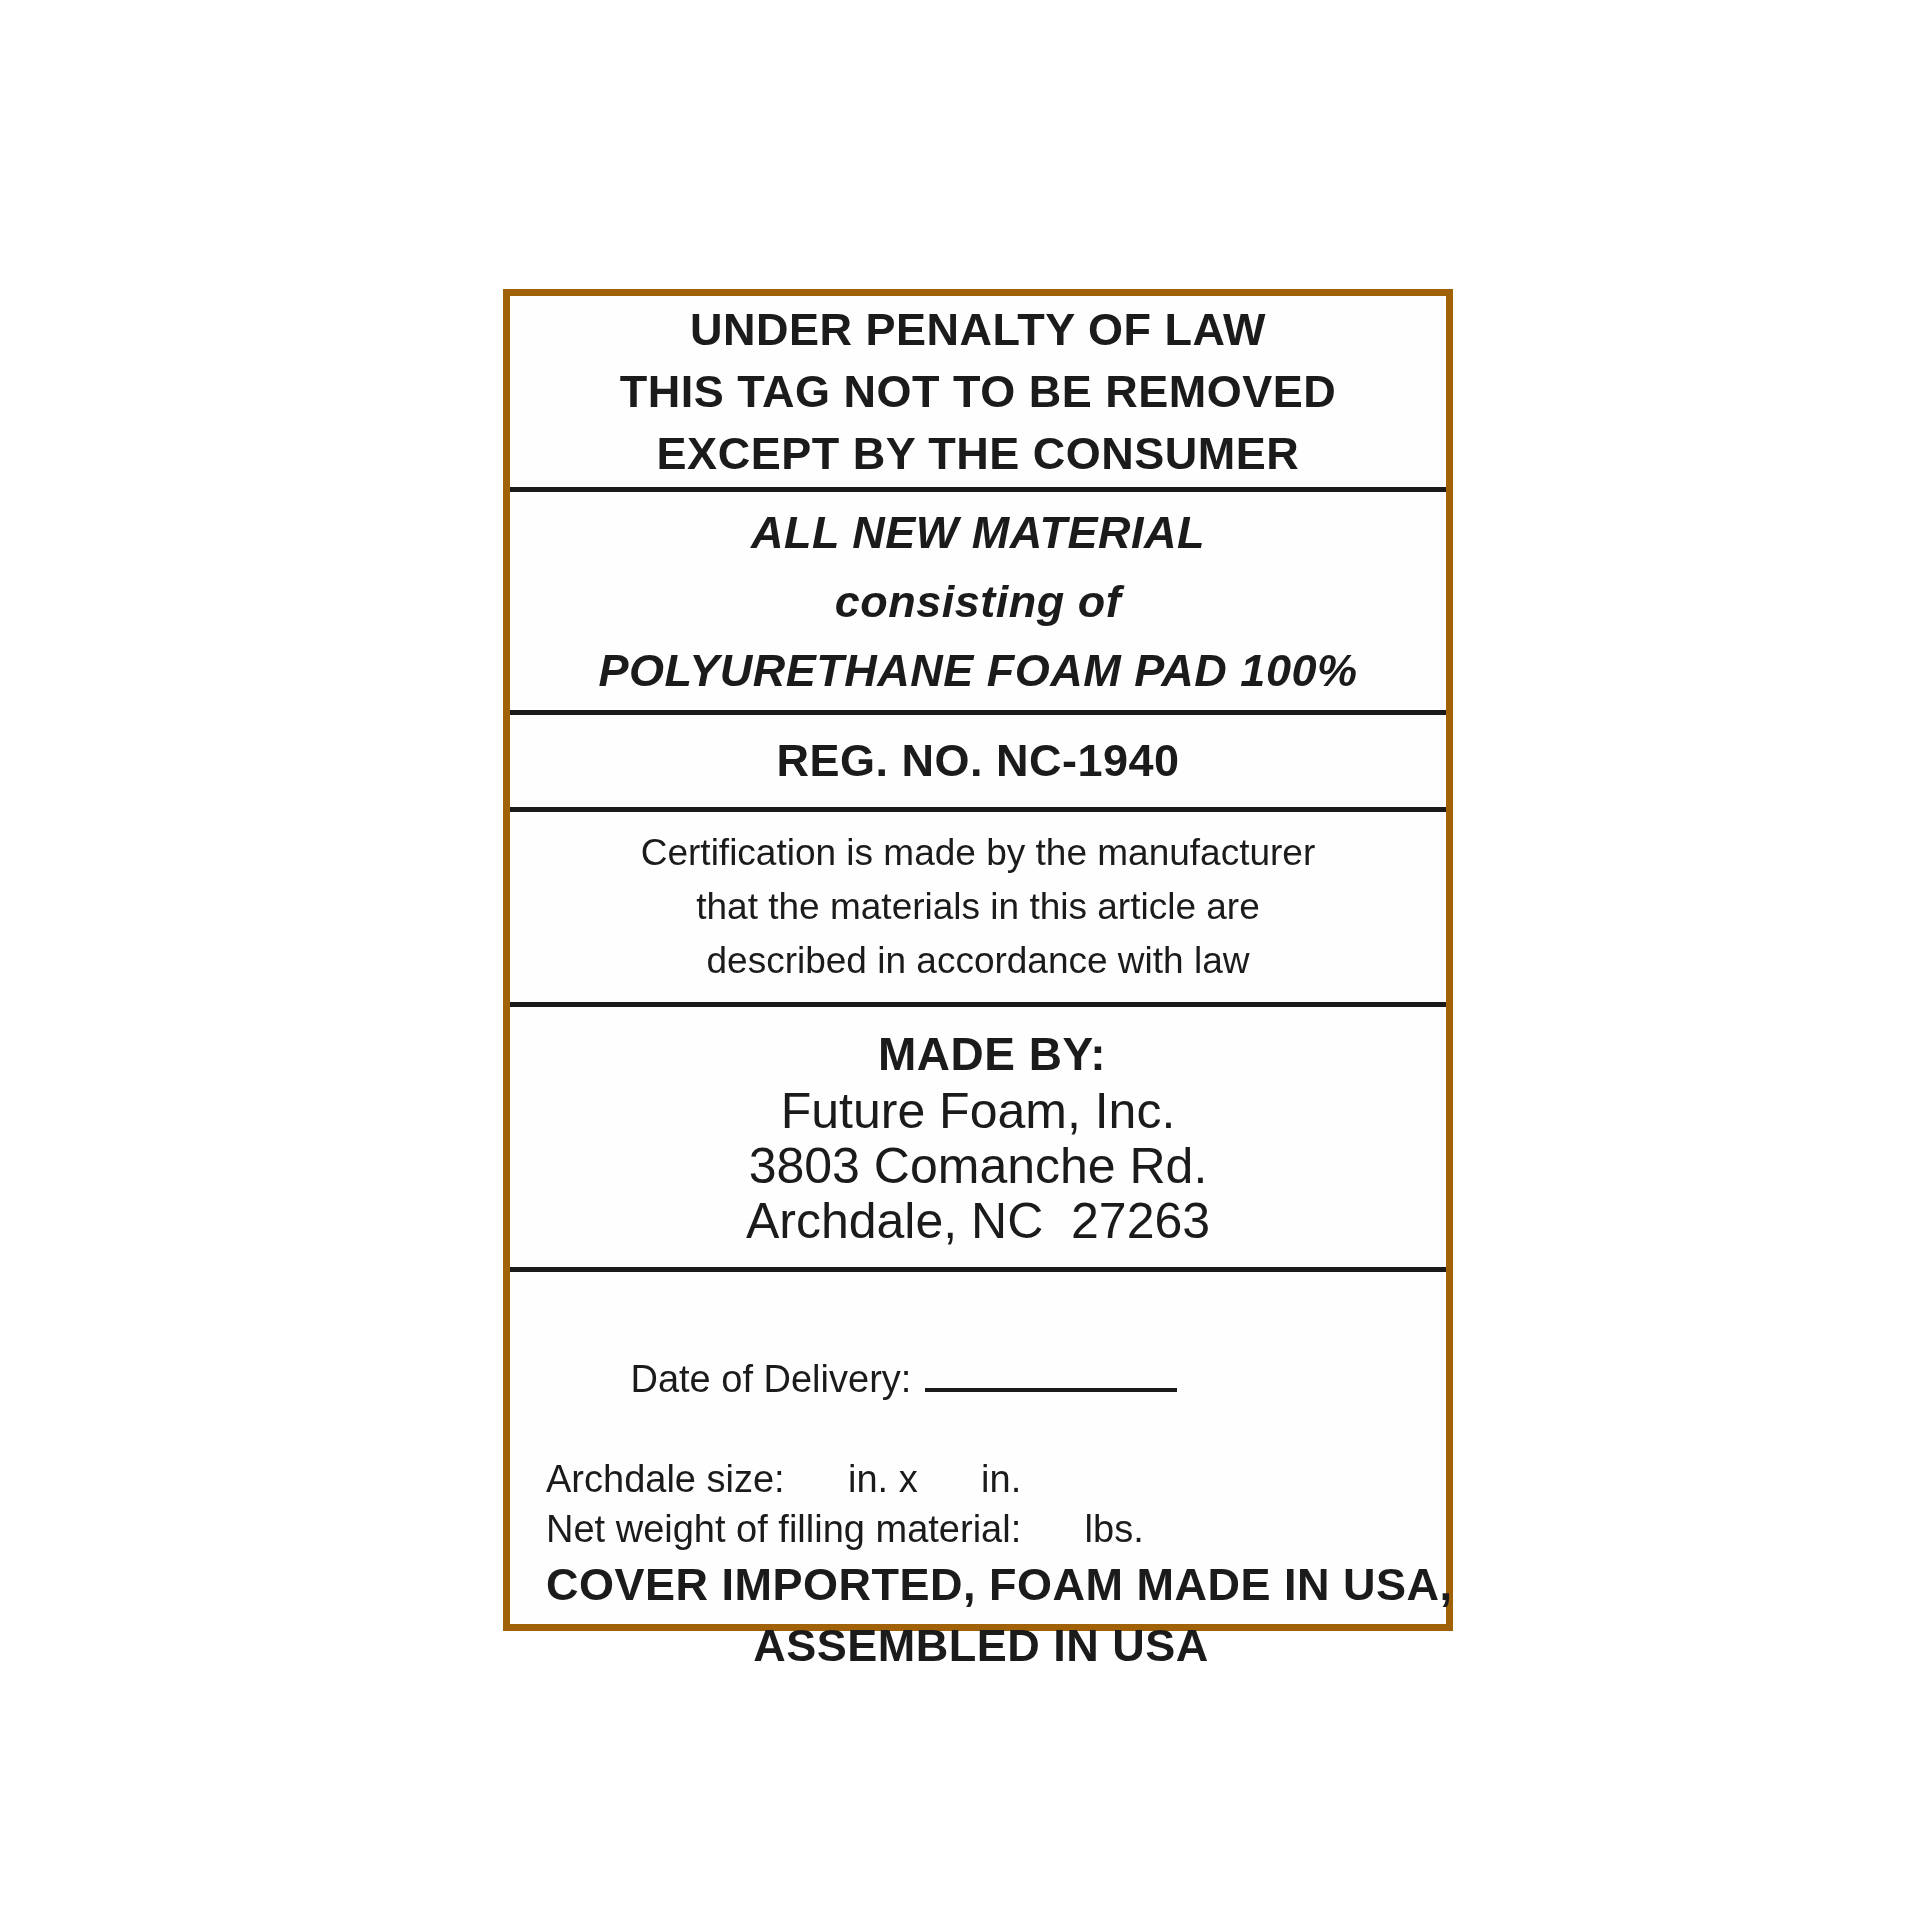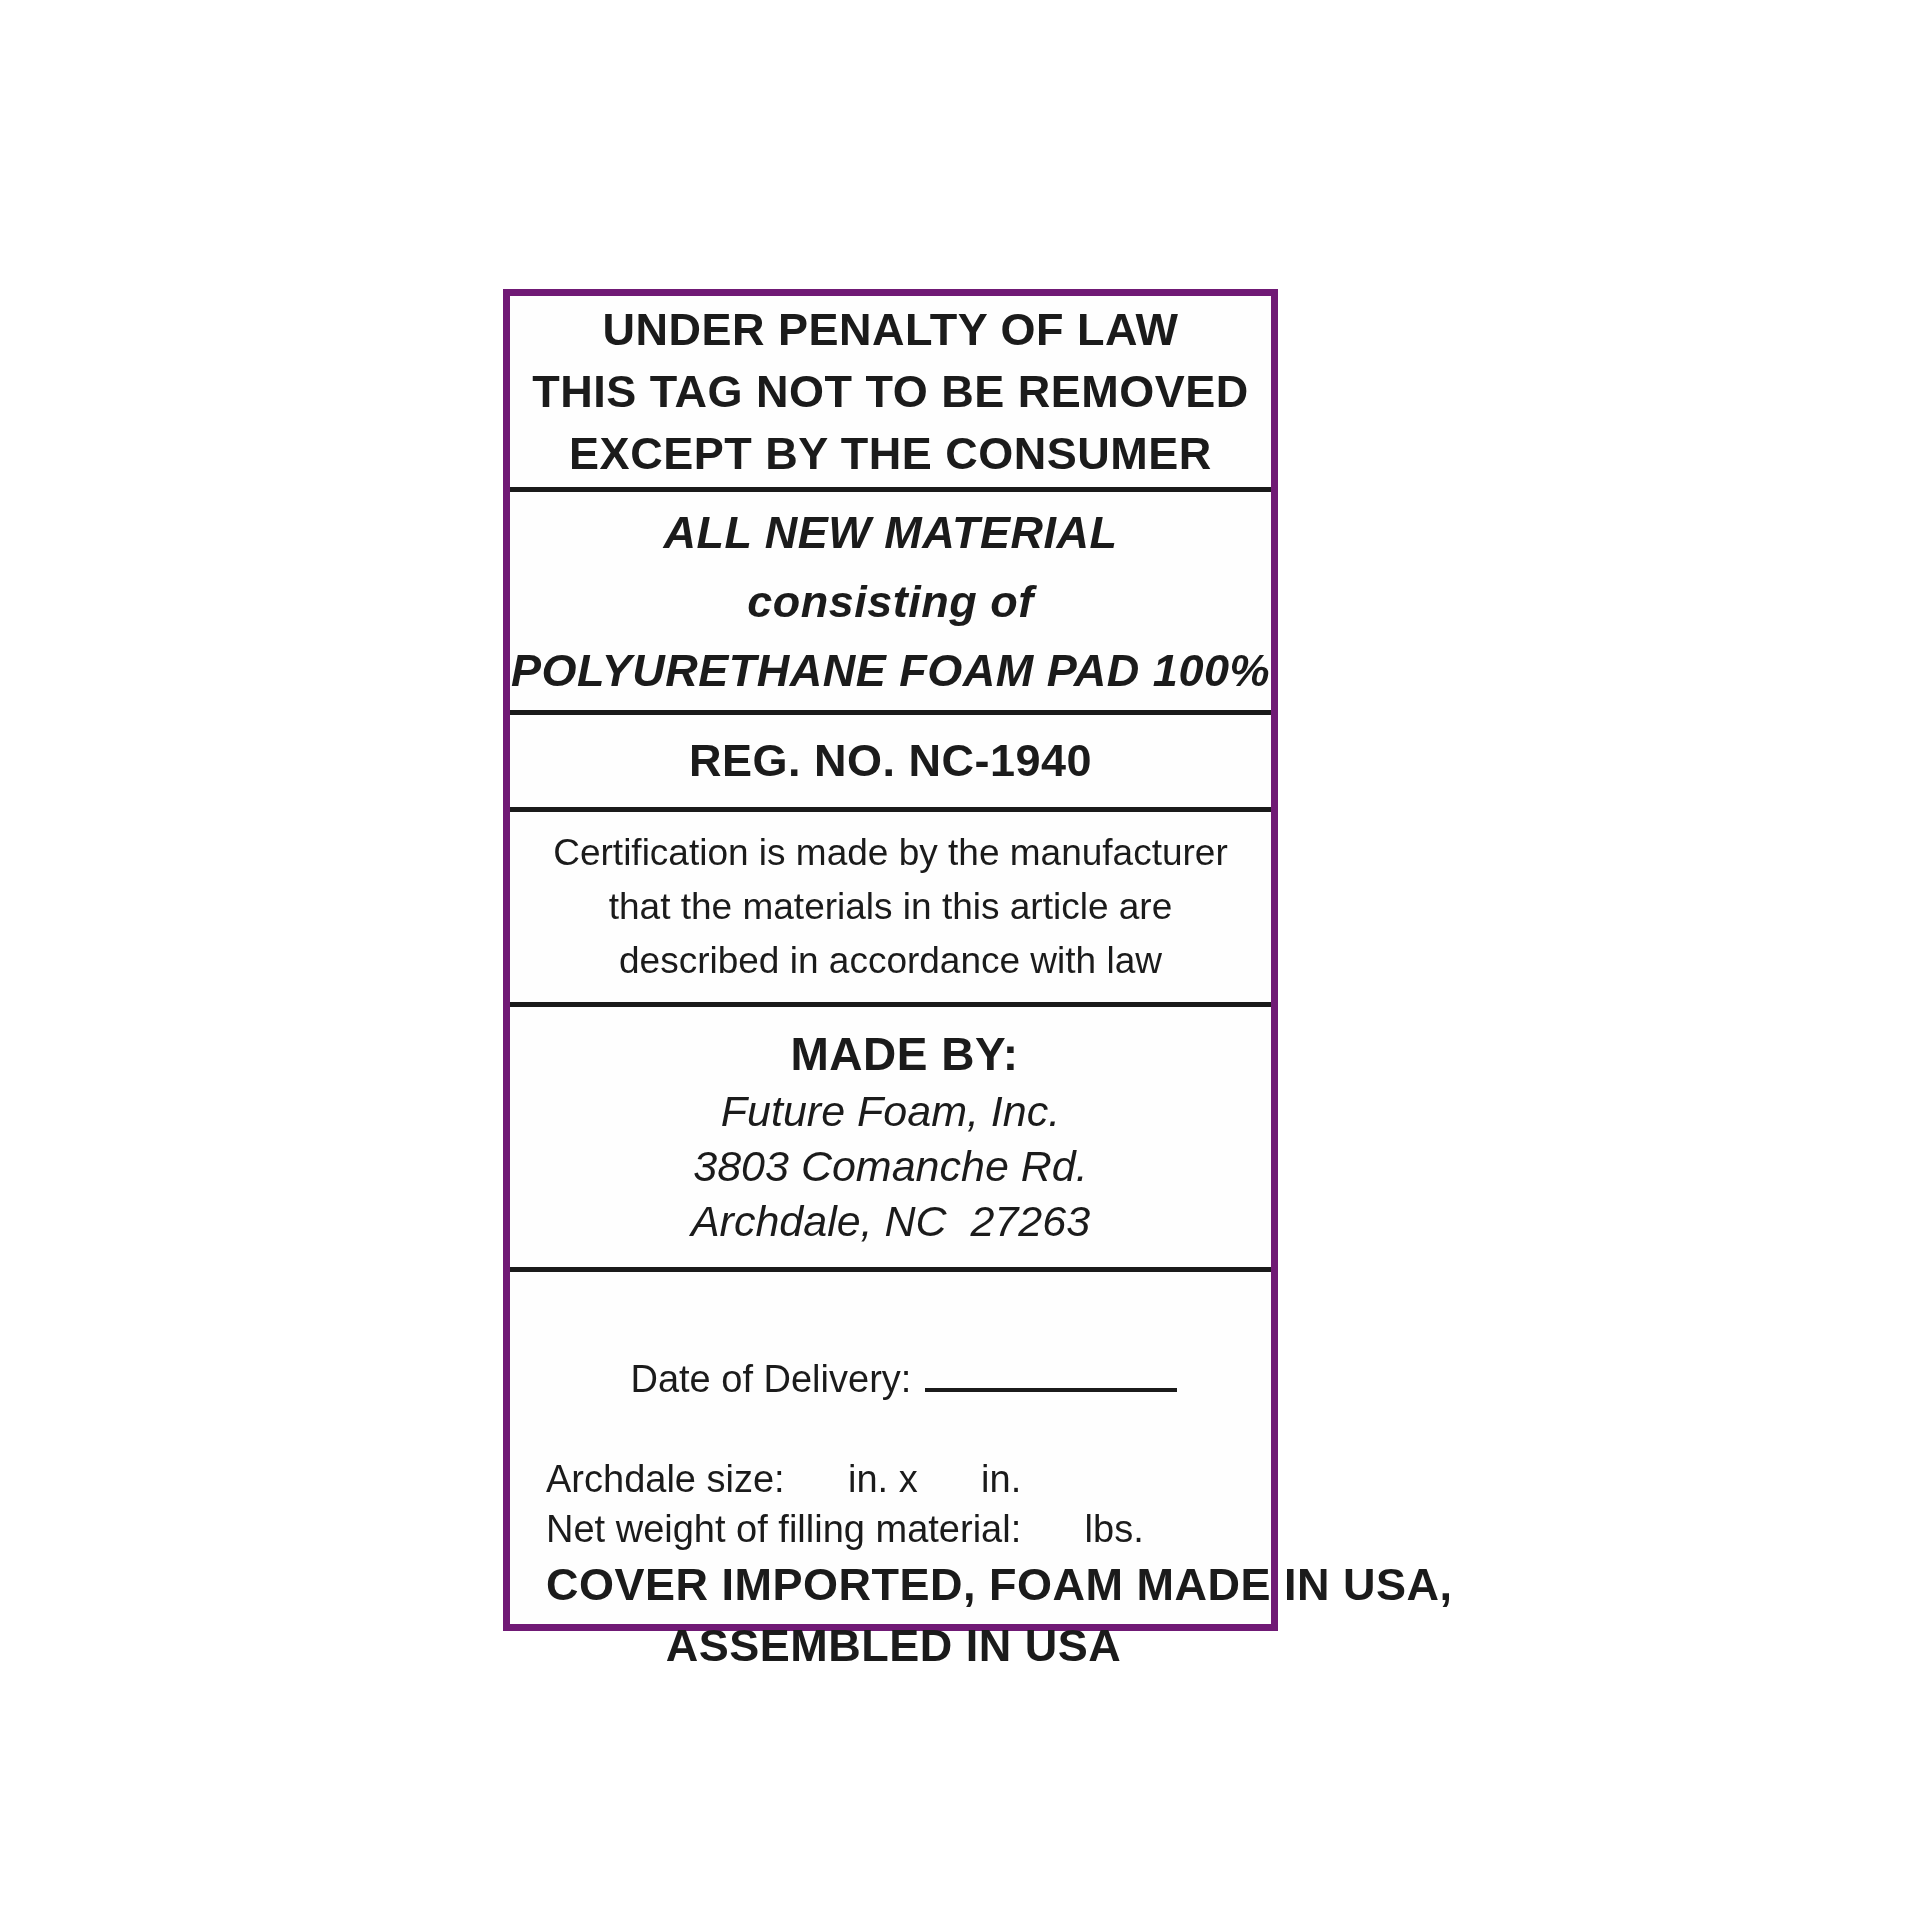--- a/index.html
+++ b/index.html
@@ -12,24 +12,24 @@
     width: 1927px;
     height: 1927px;
     background: #ffffff;
     font-family: "Liberation Sans", sans-serif;
     color: #1b1b1b;
   }
   .law-label {
     position: absolute;
     left: 503px;
     top: 289px;
-    width: 775px;
+    width: 950px;
     height: 1342px;
     box-sizing: border-box;
-    border: 7px solid #701a75;
+    border: 7px solid #a16207;
     background: #fefefe;
     display: flex;
     flex-direction: column;
   }
   .section {
     box-sizing: border-box;
     display: flex;
     flex-direction: column;
     justify-content: center;
     align-items: center;
@@ -73,24 +73,23 @@
   }
   .madeby-heading {
     font-weight: bold;
     font-size: 46px;
     line-height: 59px;
     letter-spacing: 0.5px;
     margin-left: 28px;
   }
   .madeby-line {
     font-weight: normal;
-    font-size: 43px;
+    font-size: 50px;
     line-height: 55px;
     white-space: pre;
-    font-style: italic;
   }
   .detail-line {
     font-weight: normal;
     font-size: 38px;
     line-height: 50px;
     white-space: pre;
   }
   .blank-underline {
     display: inline-block;
     width: 252px;

